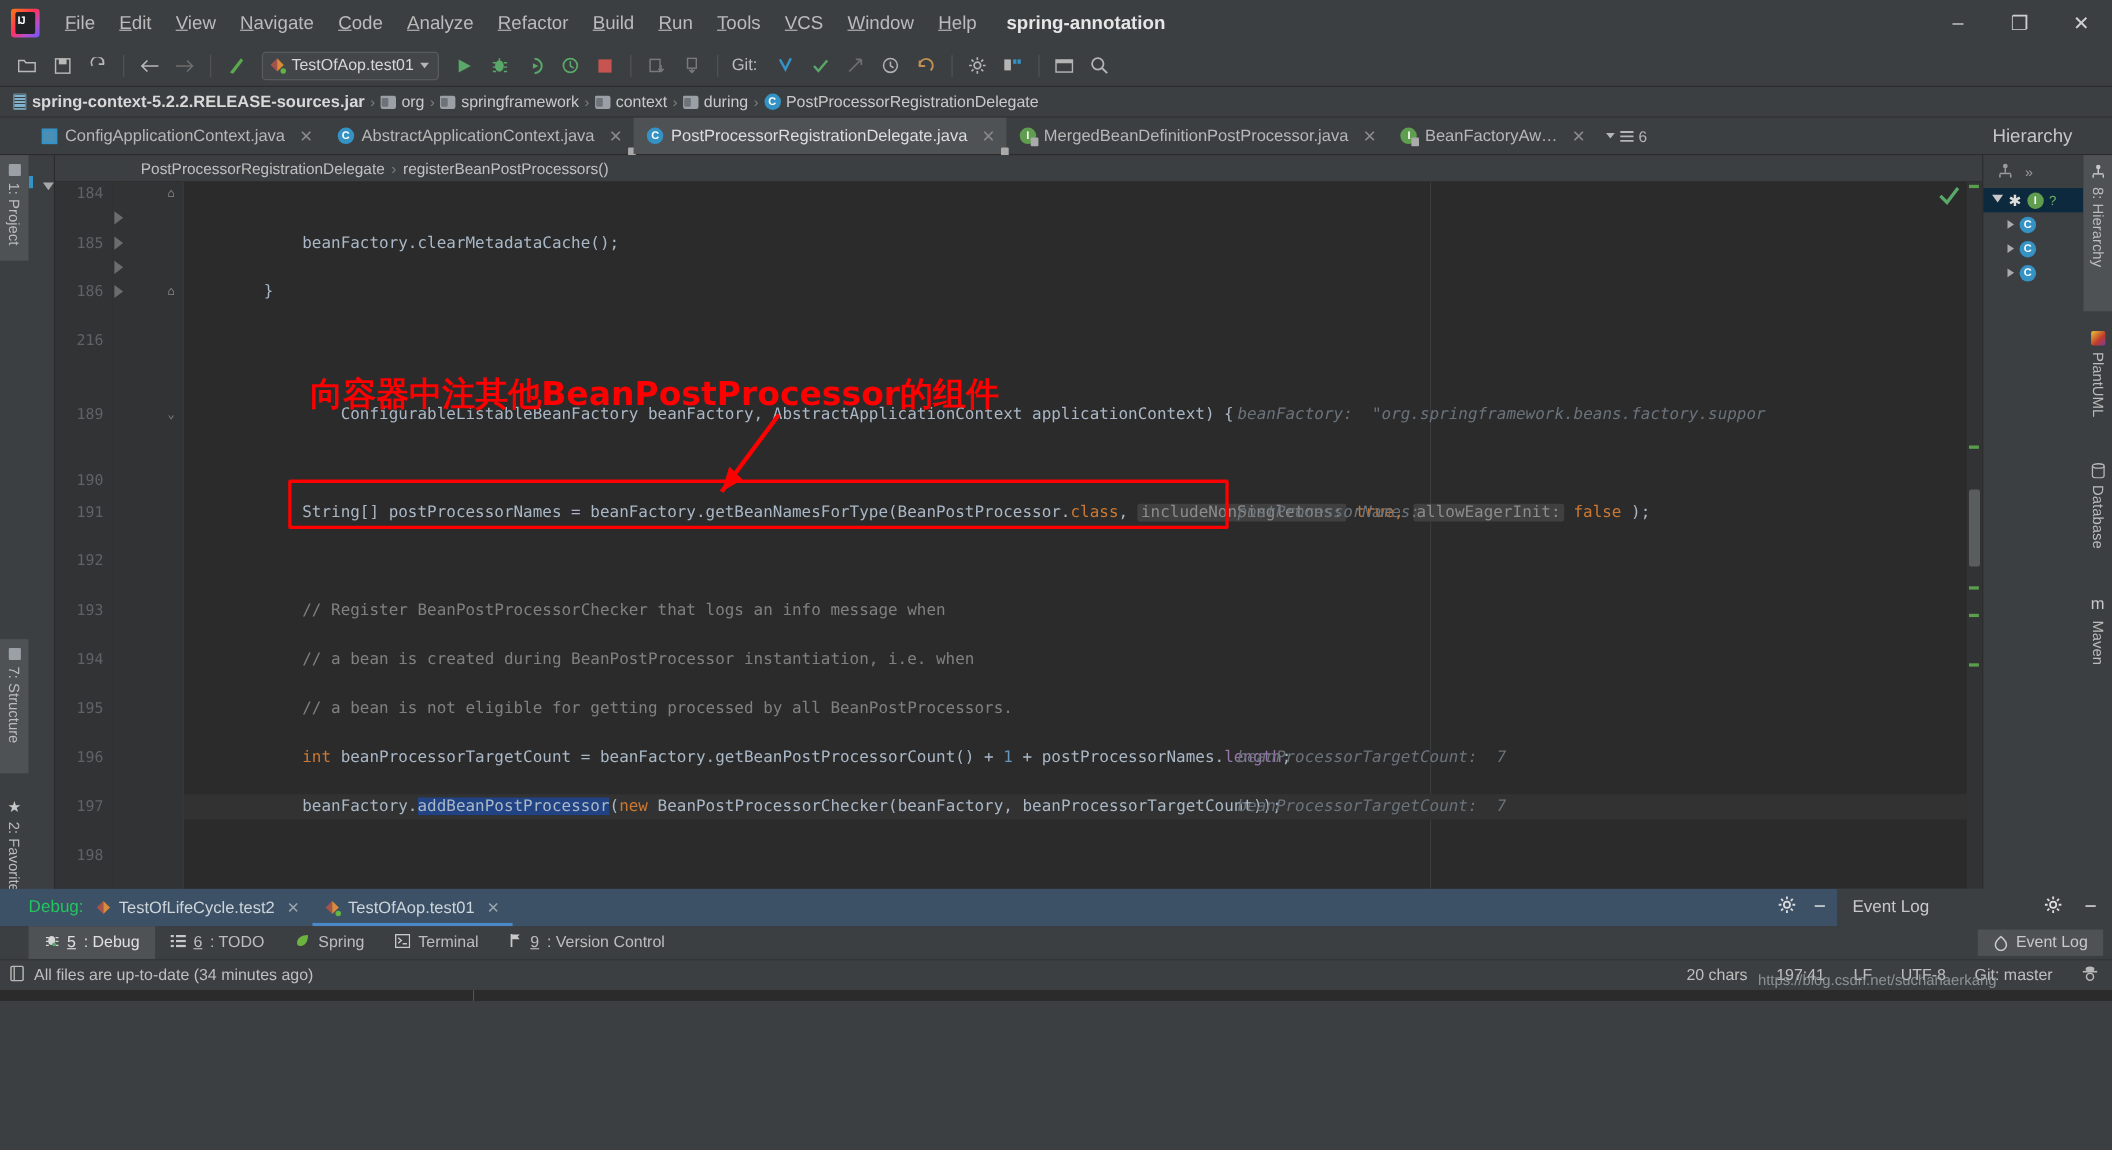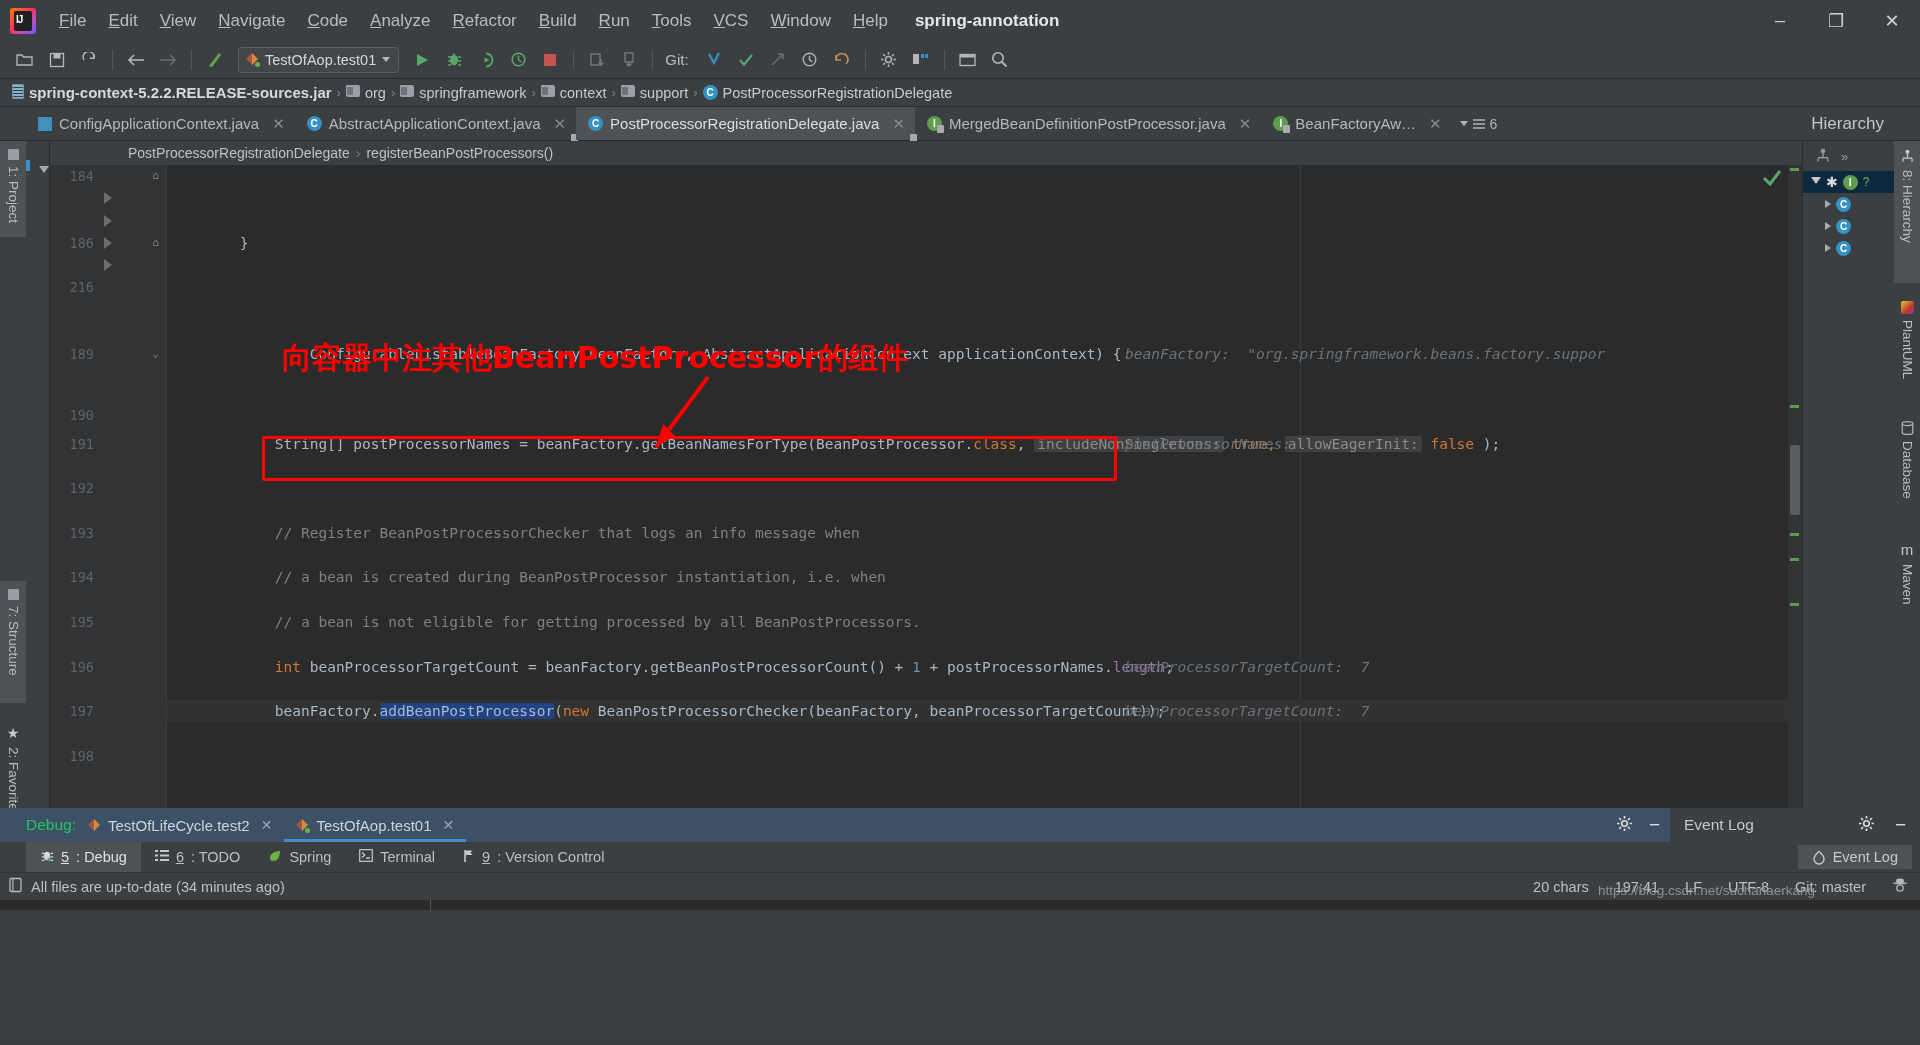--- a/index.html
+++ b/index.html
@@ -53,21 +53,21 @@
   .rc-ico:after { content:""; position:absolute; left:6px; top:0; width:0; height:0;
     border-top:6px solid transparent; border-bottom:6px solid transparent; border-left:6px solid #d98a3a; }
   .dot-g { position: absolute; right: -1px; bottom: -1px; width: 5px; height: 5px;
     background: #62b543; border-radius: 50%; }
   .caret-d { width:0;height:0;border-left:4px solid transparent;border-right:4px solid transparent;border-top:5px solid #b5b5b5; }
   .git-label { color: #bbbbbb; font-size: 15px; margin: 0 8px 0 4px; }
 
   
   .pathbar { height: 28px; background: #3c3f41; display: flex; align-items: center;
     padding-left: 12px; gap: 3px; border-bottom: 1px solid #2b2b2b;}
-  .pb-item { display: flex; align-items: flex-start; gap: 5px; color: #c9c9c9; font-size: 14.5px; white-space: nowrap;}
+  .pb-item { display: flex; align-items: center; gap: 5px; color: #c9c9c9; font-size: 14.5px; white-space: nowrap;}
   .pb-item.first { font-weight: bold; color: #d8d8d8; font-size: 15px;}
   .pb-sep { color: #808080; font-size: 13px; margin: 0 5px; }
   .ico-jar { width: 12px; height: 15px; background: repeating-linear-gradient(#7fb2cc,#7fb2cc 2px,#3c3f41 2px,#3c3f41 3px);
      border: 1px solid #6f93a3; border-radius: 1px;}
   .ico-folder { width: 14px; height: 12px; background: #9aa0a6; border-radius: 1px 2px 2px 2px; position: relative;}
   .ico-folder:before{content:"";position:absolute;left:1px;top:2px;width:6px;height:8px;background:#6d7378;border-radius:1px;}
   .ico-class { width: 15px; height: 15px; border-radius: 50%; background: #3592c4; color: #fff;
      font-size: 10px; display:flex;align-items:center;justify-content:center; font-weight:bold;}
   .ico-iface { width: 15px; height: 15px; border-radius: 50%; background: #5f9d4f; color: #fff;
      font-size: 10px; display:flex;align-items:center;justify-content:center; font-weight:bold; position:relative;}
@@ -373,21 +373,21 @@
           <span>springframework</span>
         </div>
         <span class="pb-sep">›</span>
         <div class="pb-item">
           <span class="ico-folder"></span>
           <span>context</span>
         </div>
         <span class="pb-sep">›</span>
         <div class="pb-item">
           <span class="ico-folder"></span>
-          <span>support</span>
+          <span>during</span>
         </div>
         <span class="pb-sep">›</span>
         <div class="pb-item">
           <span class="ico-class">C</span>
           <span>PostProcessorRegistrationDelegate</span>
         </div>
       </div>
   </div>
 
   <div class="tabbar">
@@ -474,20 +474,21 @@
       </div>
 
       <div class="code">
         <div class="gutter"></div>
         <div class="gutter2"></div>
         <div class="vguide" style="left:116px;"></div>
         <div class="vguide" style="left:1250px;"></div>
 
         <div id="code-lines" style="position:absolute;left:0;top:0;right:0;">
             <div class="line" style="top: 0px;"><span class="lnum">184</span><span class="foldmark">⌂</span></div>
+            <div class="line" style="top: 22.3px;"><span class="lnum">185</span><span class="ltext">&nbsp;&nbsp;&nbsp;&nbsp;&nbsp;&nbsp;&nbsp;&nbsp;&nbsp;&nbsp;&nbsp;&nbsp;<span class="def">beanFactory.clearMetadataCache();</span></span></div>
             <div class="line" style="top: 44.6px;"><span class="lnum">186</span><span class="foldmark">⌂</span><span class="ltext">&nbsp;&nbsp;&nbsp;&nbsp;&nbsp;&nbsp;&nbsp;&nbsp;<span class="def">}</span></span></div>
             <div class="line" style="top: 66.9px;"><span class="lnum">216</span><span class="ltext"></span></div>
             <div class="line" style="top: 111.5px;"><span class="lnum">189</span><span class="foldmark">⌄</span><span class="ltext">&nbsp;&nbsp;&nbsp;&nbsp;&nbsp;&nbsp;&nbsp;&nbsp;&nbsp;&nbsp;&nbsp;&nbsp;&nbsp;&nbsp;&nbsp;&nbsp;<span class="def">ConfigurableListableBeanFactory beanFactory, AbstractApplicationContext applicationContext) {</span></span><span class="hint" style="position: absolute; left: 1075px; white-space: pre;">beanFactory:  "org.springframework.beans.factory.suppor</span></div>
             <div class="line" style="top: 150px;"><span class="lnum">190</span><span class="ltext"></span></div>
             <div class="line" style="top: 156.1px;"><span class="lnum">191</span><span class="ltext">&nbsp;&nbsp;&nbsp;&nbsp;&nbsp;&nbsp;&nbsp;&nbsp;&nbsp;&nbsp;&nbsp;&nbsp;<span class="def">String[] postProcessorNames = beanFactory.getBeanNamesForType(BeanPostProcessor.</span><span class="kw">class</span><span class="def">, </span><span class="hintbg">includeNonSingletons:</span> <span class="kw">true,</span> <span class="hintbg">allowEagerInit:</span> <span class="kw">false</span> <span class="def">);</span></span><span class="hint" style="position: absolute; left: 1075px; white-space: pre;">postProcessorNames:</span></div>
             <div class="line" style="top: 178.4px;"><span class="lnum">192</span><span class="ltext"></span></div>
             <div class="line" style="top: 200.7px;"><span class="lnum">193</span><span class="ltext">&nbsp;&nbsp;&nbsp;&nbsp;&nbsp;&nbsp;&nbsp;&nbsp;&nbsp;&nbsp;&nbsp;&nbsp;<span class="cmt">// Register BeanPostProcessorChecker that logs an info message when</span></span></div>
             <div class="line" style="top: 223px;"><span class="lnum">194</span><span class="ltext">&nbsp;&nbsp;&nbsp;&nbsp;&nbsp;&nbsp;&nbsp;&nbsp;&nbsp;&nbsp;&nbsp;&nbsp;<span class="cmt">// a bean is created during BeanPostProcessor instantiation, i.e. when</span></span></div>
             <div class="line" style="top: 245.3px;"><span class="lnum">195</span><span class="ltext">&nbsp;&nbsp;&nbsp;&nbsp;&nbsp;&nbsp;&nbsp;&nbsp;&nbsp;&nbsp;&nbsp;&nbsp;<span class="cmt">// a bean is not eligible for getting processed by all BeanPostProcessors.</span></span></div>
             <div class="line" style="top: 267.6px;"><span class="lnum">196</span><span class="ltext">&nbsp;&nbsp;&nbsp;&nbsp;&nbsp;&nbsp;&nbsp;&nbsp;&nbsp;&nbsp;&nbsp;&nbsp;<span class="kw">int</span><span class="def"> beanProcessorTargetCount = beanFactory.getBeanPostProcessorCount() + </span><span class="num">1</span><span class="def"> + postProcessorNames.</span><span class="fld">length</span><span class="def">;</span></span><span class="hint" style="position: absolute; left: 1075px; white-space: pre;">beanProcessorTargetCount:  7</span></div>

